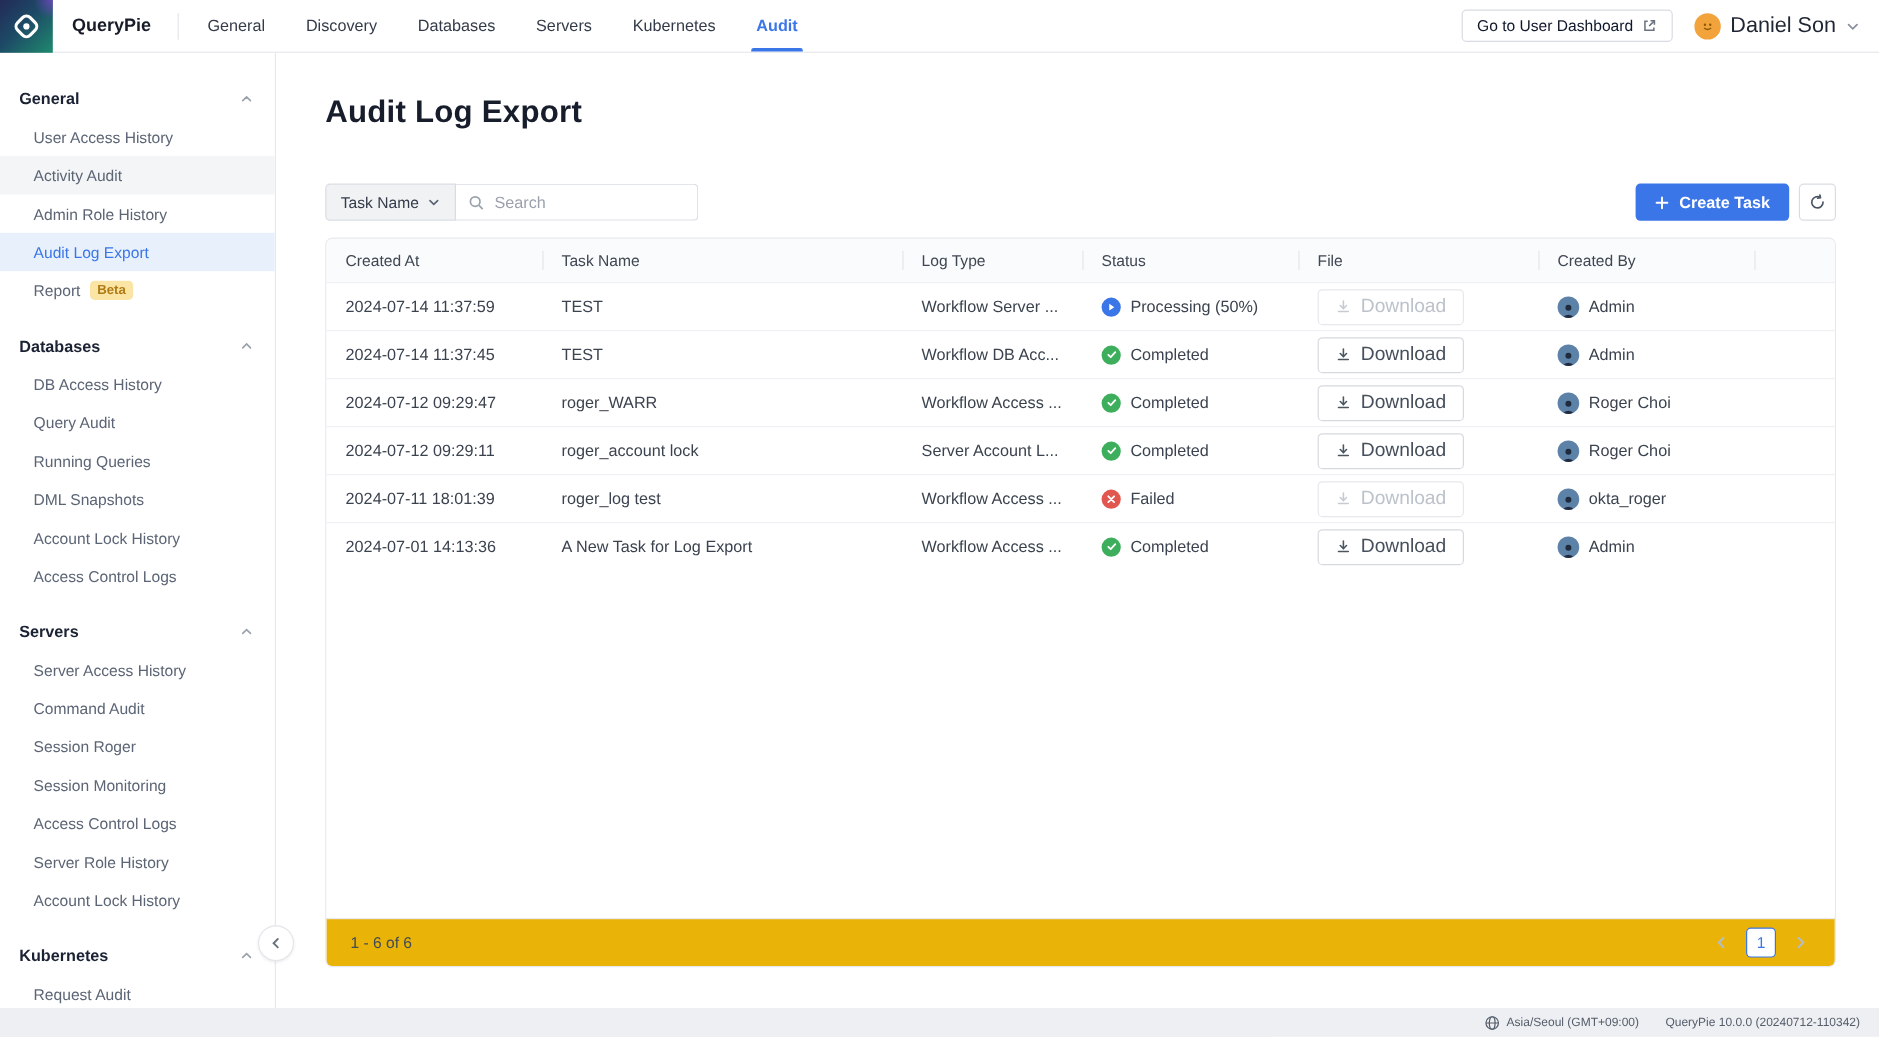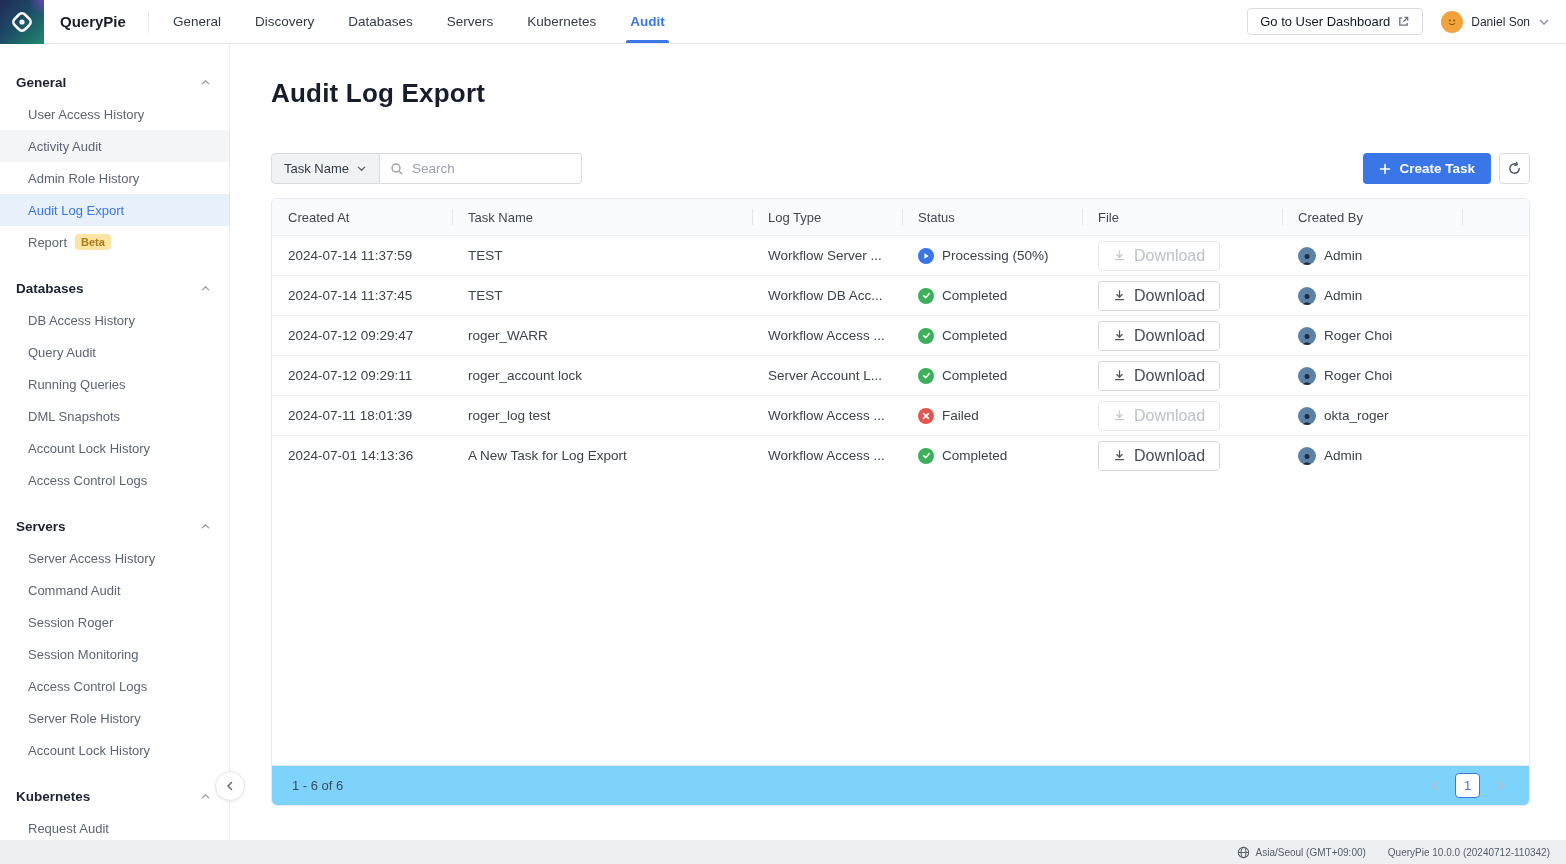--- a/index.html
+++ b/index.html
@@ -22,21 +22,21 @@
   .nav-item.active { color:var(--accent-blue); font-weight:600; }
   .nav-item.active:after { content:""; position:absolute; left:-4px; right:-4px; bottom:0;
     height:3px; background:var(--accent-blue); border-radius:2px 2px 0 0; }
   .topnav-right { margin-left:auto; display:flex; align-items:center; gap:18px; padding-right:16px; }
   .dash-btn { display:flex; align-items:center; gap:7px; border:1px solid #d8dce2; border-radius:4px;
     background:#fff; height:27px; padding:0 12px; font-size:13px; color:#0f172a; cursor:pointer;
     font-family:inherit; }
   .user-menu { display:flex; align-items:center; gap:8px; cursor:pointer; }
   .user-avatar { width:22px; height:22px; border-radius:50%; background:var(--avatar-orange);
     display:flex; align-items:center; justify-content:center; }
-  .user-name { font-size:12px; color:#1f2633; }
+  .user-name { font-size:18px; color:#1f2633; }
 
   
   .shell { display:flex; height:796px; position:relative; }
 
   
   .sidebar { width:230px; flex:0 0 230px; border-right:1px solid #e7e9ee; background:#fff;
     padding-top:22px; overflow:hidden; }
   .side-section { margin-bottom:14px; }
   .side-header { display:flex; align-items:center; justify-content:space-between;
     padding:0 18px 0 16px; height:32px; font-size:13.5px; font-weight:700; color:#1a2233; cursor:pointer; }
@@ -88,21 +88,21 @@
   .st-completed { background:var(--success-green); }
   .st-failed { background:var(--fail-red); }
   .dl-btn { display:flex; align-items:center; gap:8px; height:30px; padding:0 14px;
     border:1px solid #d5d9df; border-radius:4px; background:#fff; font-size:16px; color:#464f5c;
     cursor:pointer; font-family:inherit; }
   .dl-btn.disabled { border-color:#e5e8ec; color:#bcc2cb; cursor:default; }
   .dl-btn.disabled svg path { stroke:#c6cbd3; }
   .avatar-s { width:18px; height:18px; border-radius:50%; background:#5d82a8; margin-right:8px;
     flex:0 0 18px; display:flex; align-items:flex-end; justify-content:center; overflow:hidden; }
   .tbody-fill { flex:1; background:#fff; }
-  .tfoot { height:40px; background:#7dd3fc; border-top:1px solid #e7e9ee; display:flex;
+  .tfoot { height:40px; background:#eab308; border-top:1px solid #e7e9ee; display:flex;
     align-items:center; padding:0 20px; }
   .range-text { font-size:13px; color:#414a57; }
   .pager { margin-left:auto; display:flex; align-items:center; gap:12px; }
   .pg-arrow { background:none; border:none; cursor:pointer; display:flex; align-items:center; padding:2px; }
   .pg-current { width:25px; height:25px; border:1px solid var(--accent-blue); color:var(--accent-blue);
     border-radius:4px; background:#fff; font-size:13px; display:flex; align-items:center;
     justify-content:center; cursor:pointer; font-family:inherit; }
 
   
   .statusbar { position:absolute; left:0; right:0; bottom:0; height:24px; background:#edeff2;

